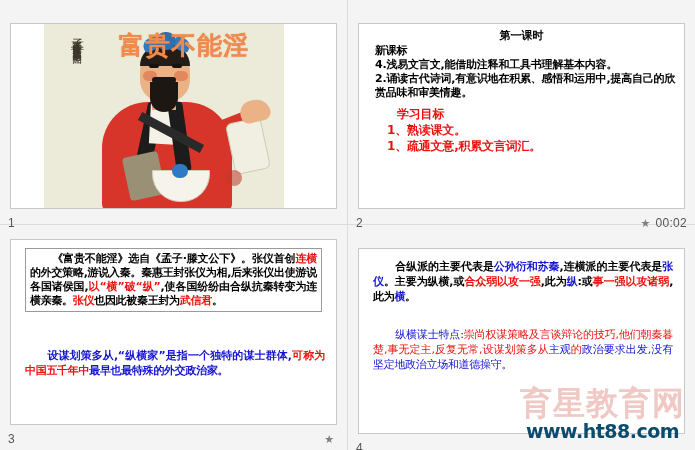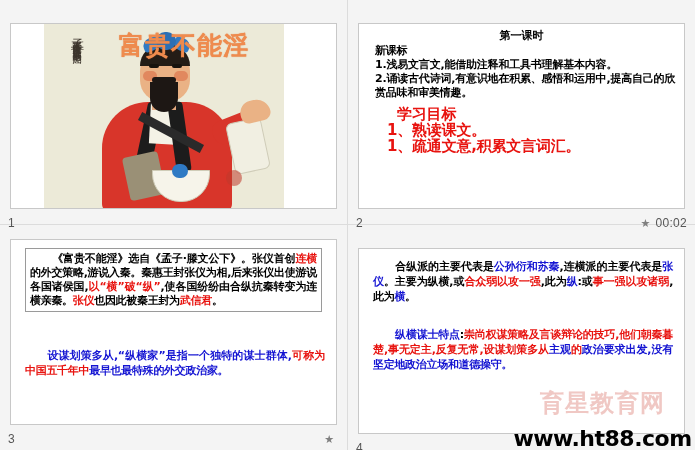--- a/index.html
+++ b/index.html
@@ -259,21 +259,21 @@
   }
   .s2-black {
     font-size: 11px;
     font-weight: bold;
     color: #000000;
     line-height: 14px;
     padding-left: 10px;
     letter-spacing: -0.2px;
   }
   .s2-red {
-    font-size: 15px;
+    font-size: 12px;
     font-weight: bold;
     color: #e8130f;
     line-height: 16px;
     padding-left: 22px;
     margin-top: 6px;
     letter-spacing: -0.2px;
   }
   .s2-red .goal-head { padding-left: 10px; display: block; }
 
   
@@ -315,21 +315,21 @@
     color: #000000;
     letter-spacing: -0.3px;
     text-align: justify;
   }
   .s4-body2 {
     position: absolute;
     left: 14px; top: 78px;
     width: 300px;
     font-family: "DejaVu Sans", sans-serif;
     font-size: 11px;
-    font-weight: bold;
+    font-weight: normal;
     line-height: 15px;
     color: #1414d2;
     letter-spacing: -0.3px;
     text-align: justify;
   }
   .ind { display: inline-block; width: 22px; }
   .r { color: #e8130f; }
   .b { color: #1414d2; }
   .k { color: #000000; }
 
@@ -339,34 +339,33 @@
     left: 510px;
     top: 386px;
     width: 185px;
     height: 64px;
     z-index: 30;
     pointer-events: none;
     text-align: center;
   }
   .wm-cn {
     font-family: "DejaVu Sans", sans-serif;
-    font-size: 24px;
+    font-size: 32px;
     font-weight: bold;
     color: #f0c8c4;
     line-height: 34px;
     letter-spacing: 1px;
   }
   .wm-url {
     font-family: "DejaVu Sans", sans-serif;
-    font-size: 22px;
-    font-weight: bold;
-    color: #000000;
+    font-size: 19px;
+    font-weight: bold;
+    color: #0c4a6e;
     line-height: 22px;
     letter-spacing: -0.5px;
-    margin-top: 8px;
   }
   .sep-v {
     position: absolute;
     left: 347px; top: 0; width: 1px; height: 450px;
     background: #dcdcdc;
   }
   .sep-h {
     position: absolute;
     left: 0; top: 224px; width: 695px; height: 1px;
     background: #dcdcdc;
@@ -419,21 +418,21 @@
       </span>
     </div>
   </div>
 
   <div class="slide-cell cell-2">
     <div class="slide-panel">
       <div class="s2-wrap">
         <div class="s2-title">第一课时</div>
         <div class="s2-black">
           <div>新课标</div>
-          <div>1.浅易文言文,能借助注释和工具书理解基本内容。</div>
+          <div>4.浅易文言文,能借助注释和工具书理解基本内容。</div>
           <div>2.诵读古代诗词,有意识地在积累、感悟和运用中,提高自己的欣赏品味和审美情趣。</div>
         </div>
         <div class="s2-red">
           <span class="goal-head">学习目标</span>
           <div>1、熟读课文。</div>
           <div>1、疏通文意,积累文言词汇。</div>
         </div>
       </div>
     </div>
     <div class="slide-meta">

